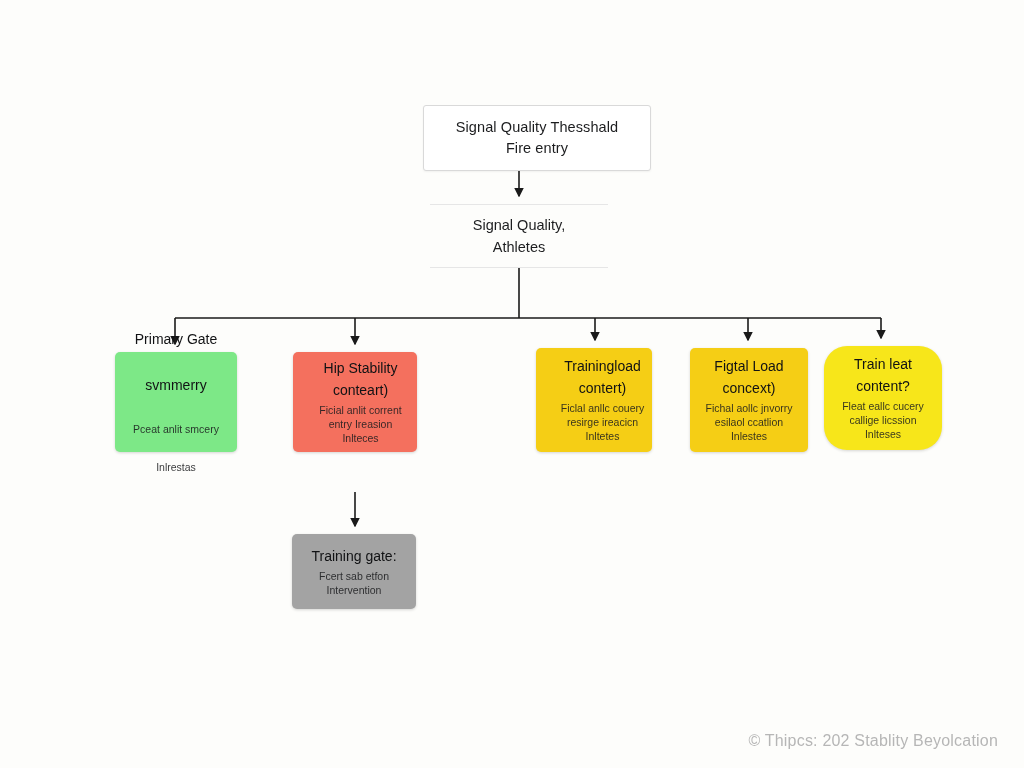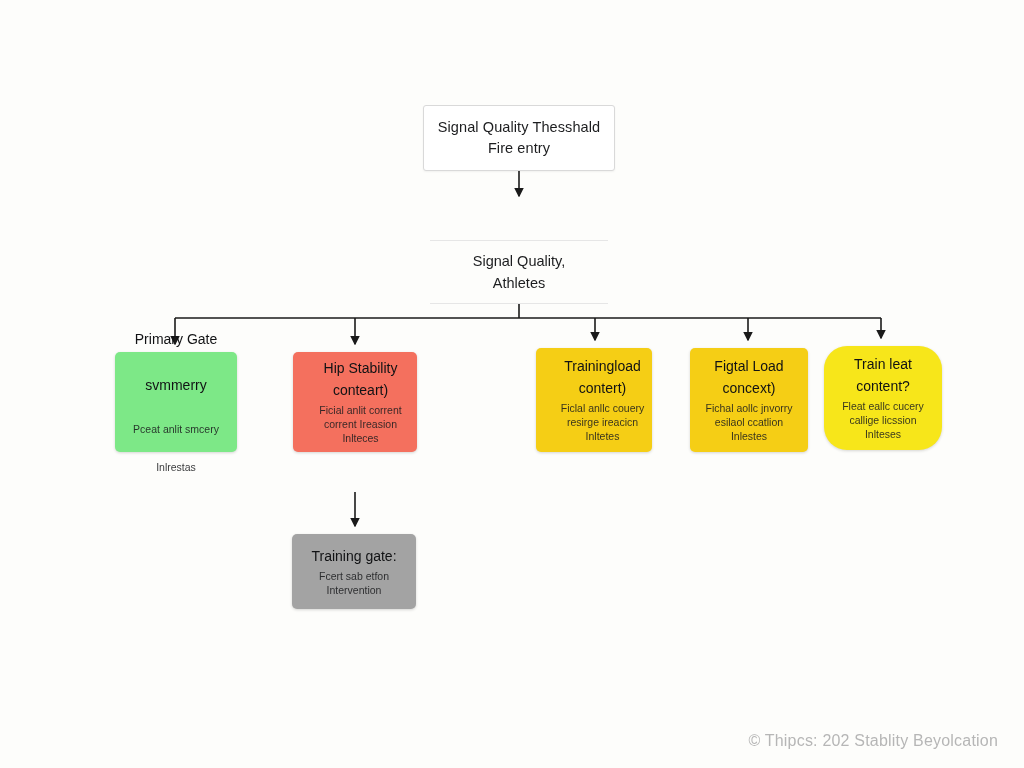--- a/index.html
+++ b/index.html
@@ -28,21 +28,21 @@
     flex-direction: column;
     align-items: center;
     justify-content: center;
     text-align: center;
     color: #17181a;
   }
   
   .node-root {
     left: 423px;
     top: 105px;
-    width: 192px;
+    width: 228px;
     height: 66px;
     background: #ffffff;
     border: 1px solid #d9d9d9;
     border-radius: 3px;
     box-shadow: 0 1px 2px rgba(0,0,0,0.05);
   }
   .node-root .line {
     font-size: 14.5px;
     line-height: 21px;
     letter-spacing: 0.1px;
@@ -50,21 +50,20 @@
   }
   
   .node-sub {
     left: 430px;
     top: 204px;
     width: 178px;
     height: 64px;
     background: #fdfdfb;
     border-top: 1px solid #e6e6e6;
     border-bottom: 1px solid #e6e6e6;
-    margin-top: 36px;
   }
   .node-sub .line {
     font-size: 14.5px;
     line-height: 22px;
     color: #1c1d1f;
   }
 
   
   .card {
     position: absolute;
@@ -162,21 +161,21 @@
     <div class="title">Primary Gate</div>
     <div class="title">svmmerry</div>
     <div class="body">Pceat anlit smcery</div>
     <div class="body">Inlrestas</div>
   </div>
 
   <div class="card card-2">
     <div class="title">Hip Stability</div>
     <div class="title">conteart)</div>
     <div class="body">Ficial anlit corrent</div>
-    <div class="body">corrent Ireasion</div>
+    <div class="body">entry Ireasion</div>
     <div class="body">Inlteces</div>
   </div>
 
   <div class="card card-3">
     <div class="title">Trainingload</div>
     <div class="title">contert)</div>
     <div class="body">Ficlal anllc couery</div>
     <div class="body">resirge ireacicn</div>
     <div class="body">Inltetes</div>
   </div>

